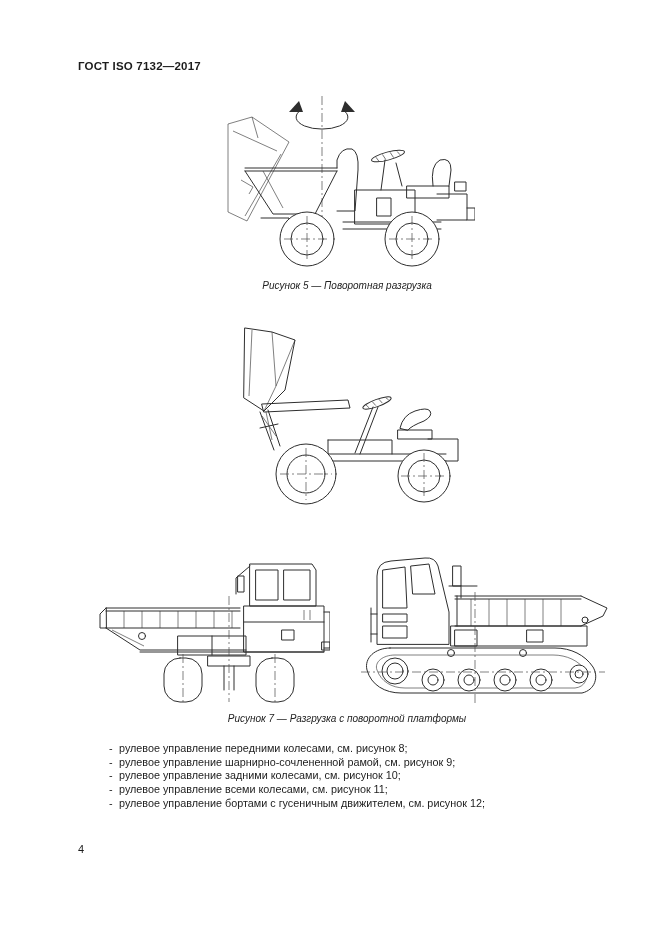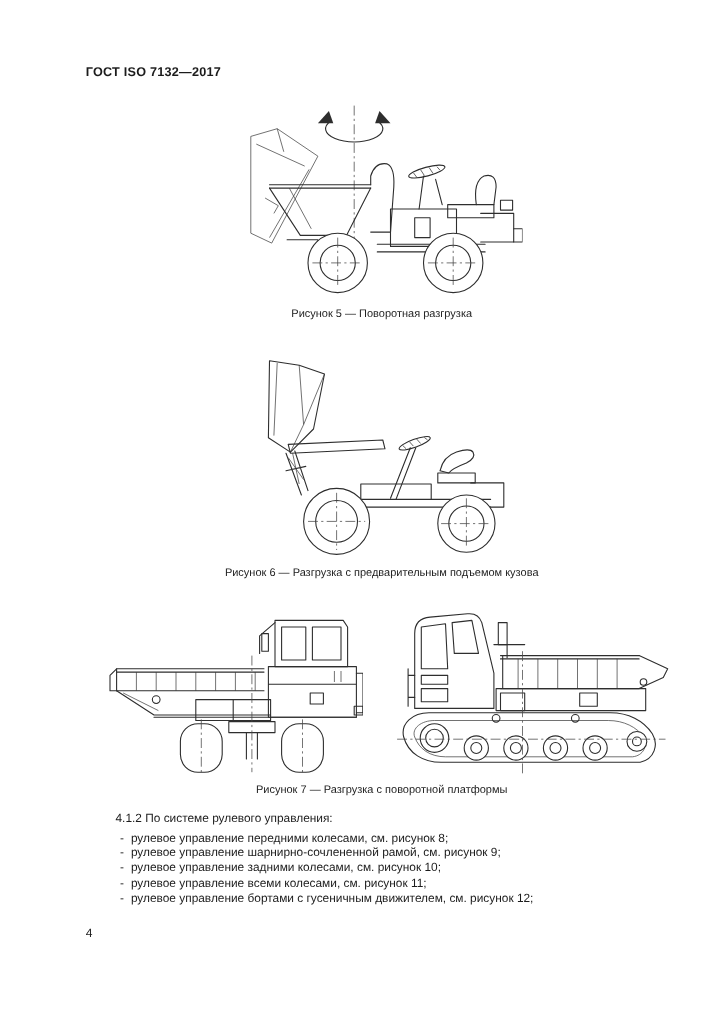--- a/index.html
+++ b/index.html
@@ -2,21 +2,21 @@
 <html><head>
 <meta charset="utf-8">
 <style>
   html,body{margin:0;padding:0;background:#ffffff;}
   .page{
     position:relative;width:658px;height:935px;background:#ffffff;overflow:hidden;
     font-family:"Liberation Sans","DejaVu Sans",sans-serif;color:#1c1c1c;
   }
   .hdr{position:absolute;left:78px;top:60px;font-size:11.5px;font-weight:bold;letter-spacing:.2px;}
   .fig{position:absolute;}
-  .cap{position:absolute;left:78px;width:538px;text-align:center;font-size:10px;color:#222;}
+  .cap{position:absolute;left:78px;width:538px;text-align:center;font-size:10px;color:#222;font-style:italic;}
   .cap5{top:280px;} .cap6{top:516px;} .cap7{top:713px;}
   .f5{left:225px;top:90px;} .f6{left:232px;top:312px;}
   .f7a{left:78px;top:552px;} .f7b{left:355px;top:550px;}
   .sect{position:absolute;left:105px;top:738px;font-size:10.8px;line-height:13.7px;}
   .sect p{margin:0;}
   .sect ul{margin:4px;padding:0;list-style:none;}
   .sect li{margin:0;}
   .sect .b{display:inline-block;width:10px;}
   .pgnum{position:absolute;left:78px;top:843px;font-size:11px;}
   
@@ -104,21 +104,20 @@
       <path class="ln" d="M196,127 L226,127 L226,149 L196,149"></path>
 
       <circle class="ln wf" cx="74" cy="162" r="30"></circle>
       <circle class="ln" cx="74" cy="162" r="19"></circle>
       <path class="dd" d="M74,136 V188 M48,162 H100"></path>
       <circle class="ln wf" cx="192" cy="164" r="26"></circle>
       <circle class="ln" cx="192" cy="164" r="16"></circle>
       <path class="dd" d="M192,141 V187 M169,164 H215"></path>
     </svg>
   </div>
-  <div class="cap cap6">Рисунок 6 — Разгрузка с предварительным подъемом кузова</div>
 
   <div class="fig f7a">
     <svg width="252" height="152" viewBox="0 0 252 152">
 
       <path class="ln" d="M28,56 L162,56 M28,59 L162,59 M28,76 L162,76"></path>
       <path class="ln" d="M28,56 L22,62 L22,76 L28,76 Z"></path>
       <path class="th" d="M46,59 V76 M64,59 V76 M82,59 V76 M100,59 V76 M118,59 V76 M136,59 V76 M154,59 V76"></path>
 
       <path class="ln" d="M28,76 L62,98 L168,98"></path>
       <path class="th" d="M34,78 L66,94"></path>
@@ -184,21 +183,20 @@
       <circle class="ln wf" cx="186" cy="130" r="11"></circle>
         <circle class="ln" cx="186" cy="130" r="5"></circle>
       <circle class="ln" cx="96" cy="103" r="3.5"></circle>
       <circle class="ln" cx="168" cy="103" r="3.5"></circle>
       <path class="dd" d="M120,42 V154 M6,122 H250"></path>
     </svg>
   </div>
   <div class="cap cap7">Рисунок 7 — Разгрузка с поворотной платформы</div>
 
   <div class="sect">
-    <p>4.1.2 По системе рулевого управления:</p>
     <ul>
       <li><span class="b">-</span><span>рулевое управление передними колесами, см. рисунок 8;</span></li>
       <li><span class="b">-</span><span>рулевое управление шарнирно-сочлененной рамой, см. рисунок 9;</span></li>
       <li><span class="b">-</span><span>рулевое управление задними колесами, см. рисунок 10;</span></li>
       <li><span class="b">-</span><span>рулевое управление всеми колесами, см. рисунок 11;</span></li>
       <li><span class="b">-</span><span>рулевое управление бортами с гусеничным движителем, см. рисунок 12;</span></li>
     </ul>
   </div>
 
   <div class="pgnum">4</div>

